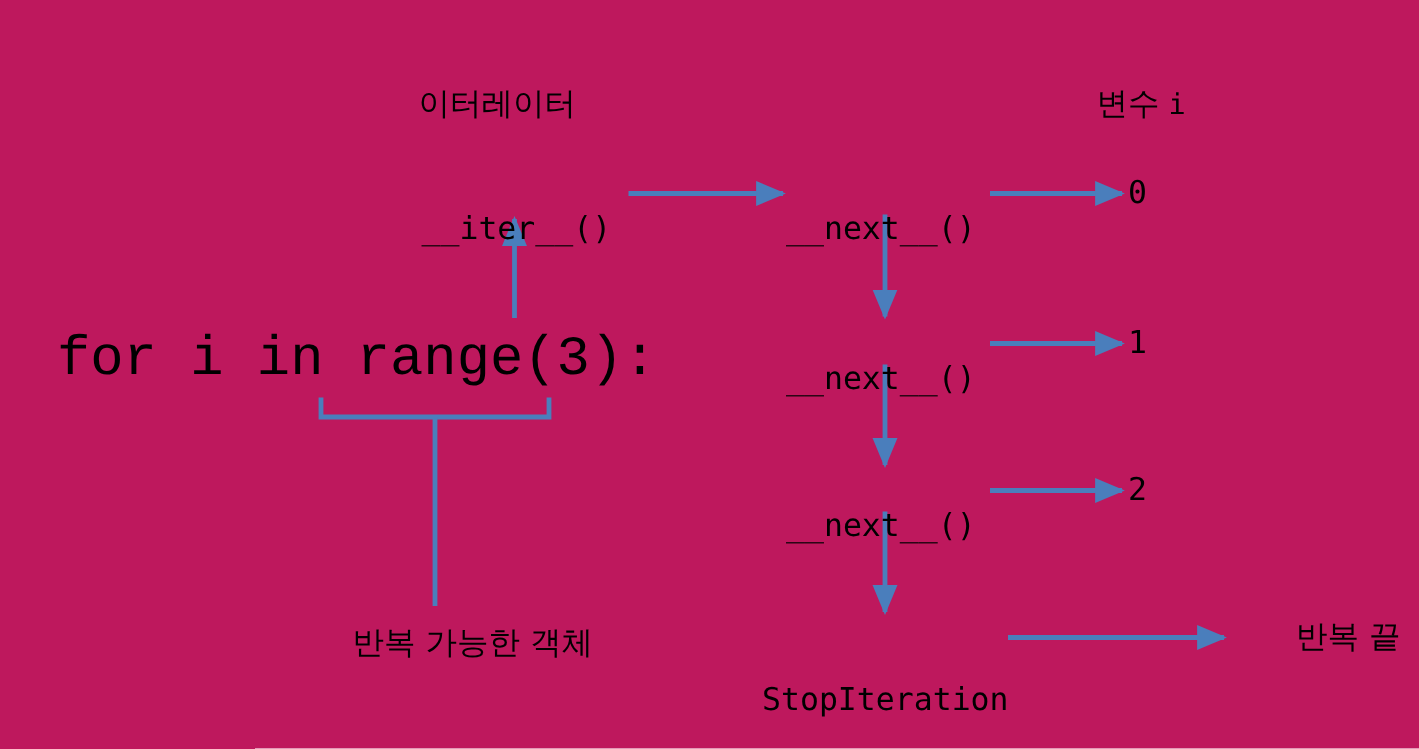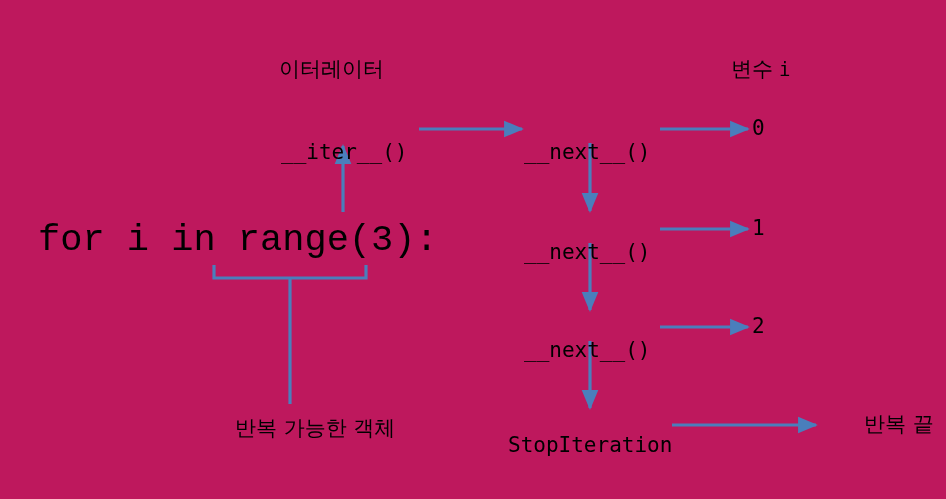--- a/index.html
+++ b/index.html
@@ -107,21 +107,21 @@
   <div class="lbl val" style="left:752px; top:118px;">0</div>
 
   <div class="lbl mono" style="left:524px; top:218px;">__next__()</div>
 
   <div class="lbl val" style="left:752px; top:218px;">1</div>
 
   <div class="lbl mono" style="left:524px; top:316px;">__next__()</div>
 
   <div class="lbl val" style="left:752px; top:316px;">2</div>
 
-  <div class="lbl mono" style="left:508px; top:411px;">StopIteration</div>
+  <div class="lbl mono" style="left:508px; top:432px;">StopIteration</div>
 
   <div class="lbl ko" style="left:864px; top:414px;">반복 끝</div>
 
   <div class="lbl code" style="left:38px; top:222px;">for i in range(3):</div>
 
 
   <div class="lbl ko" style="left:191px; top:418px;margin-left:44px;">반복 가능한 객체</div>
 
 </div>
 

